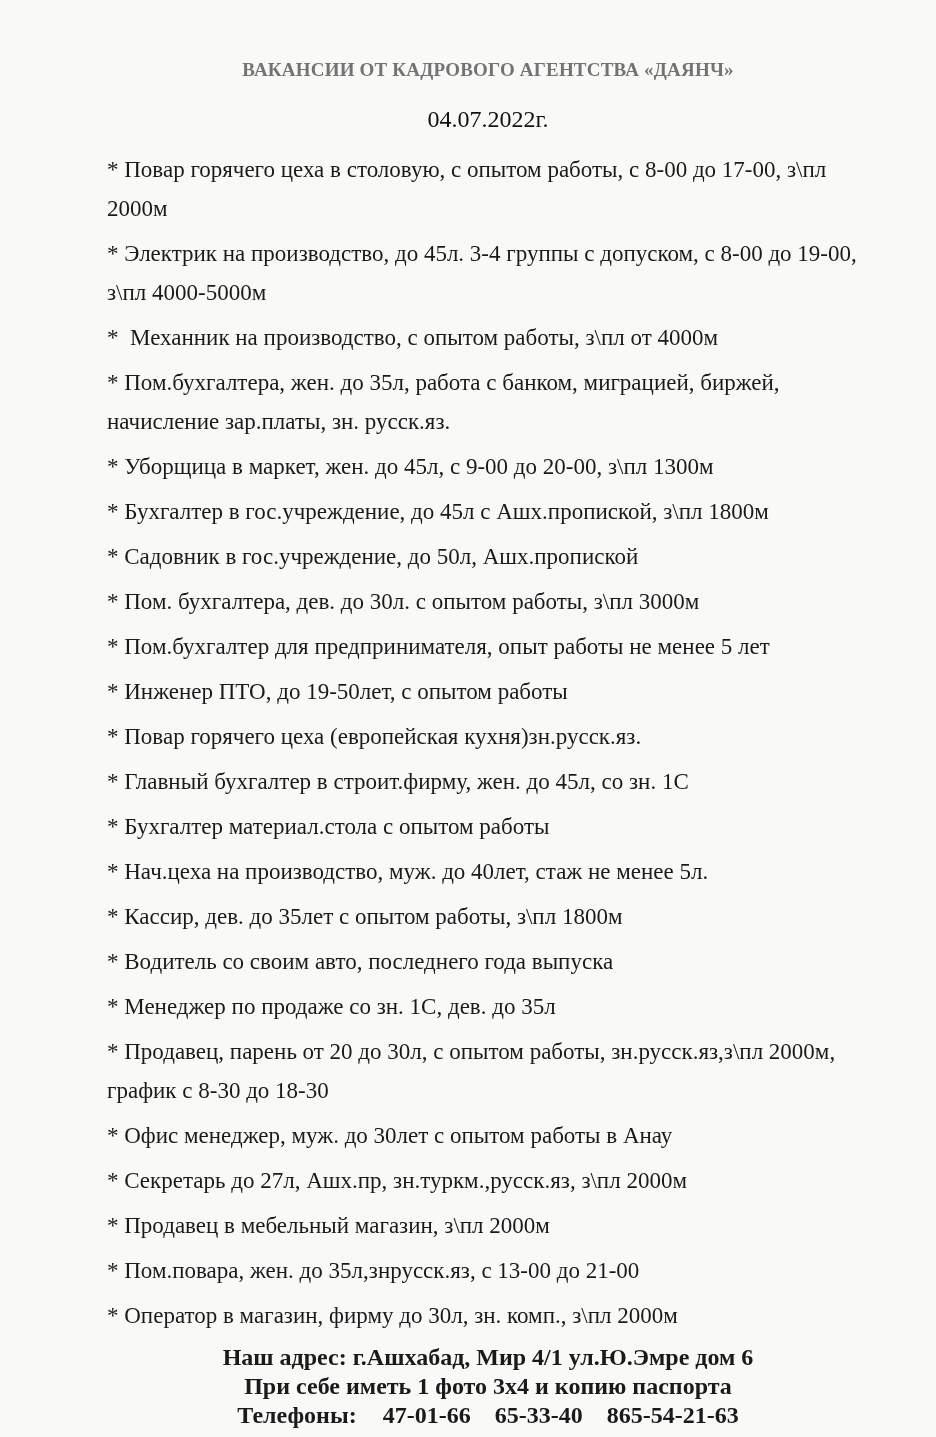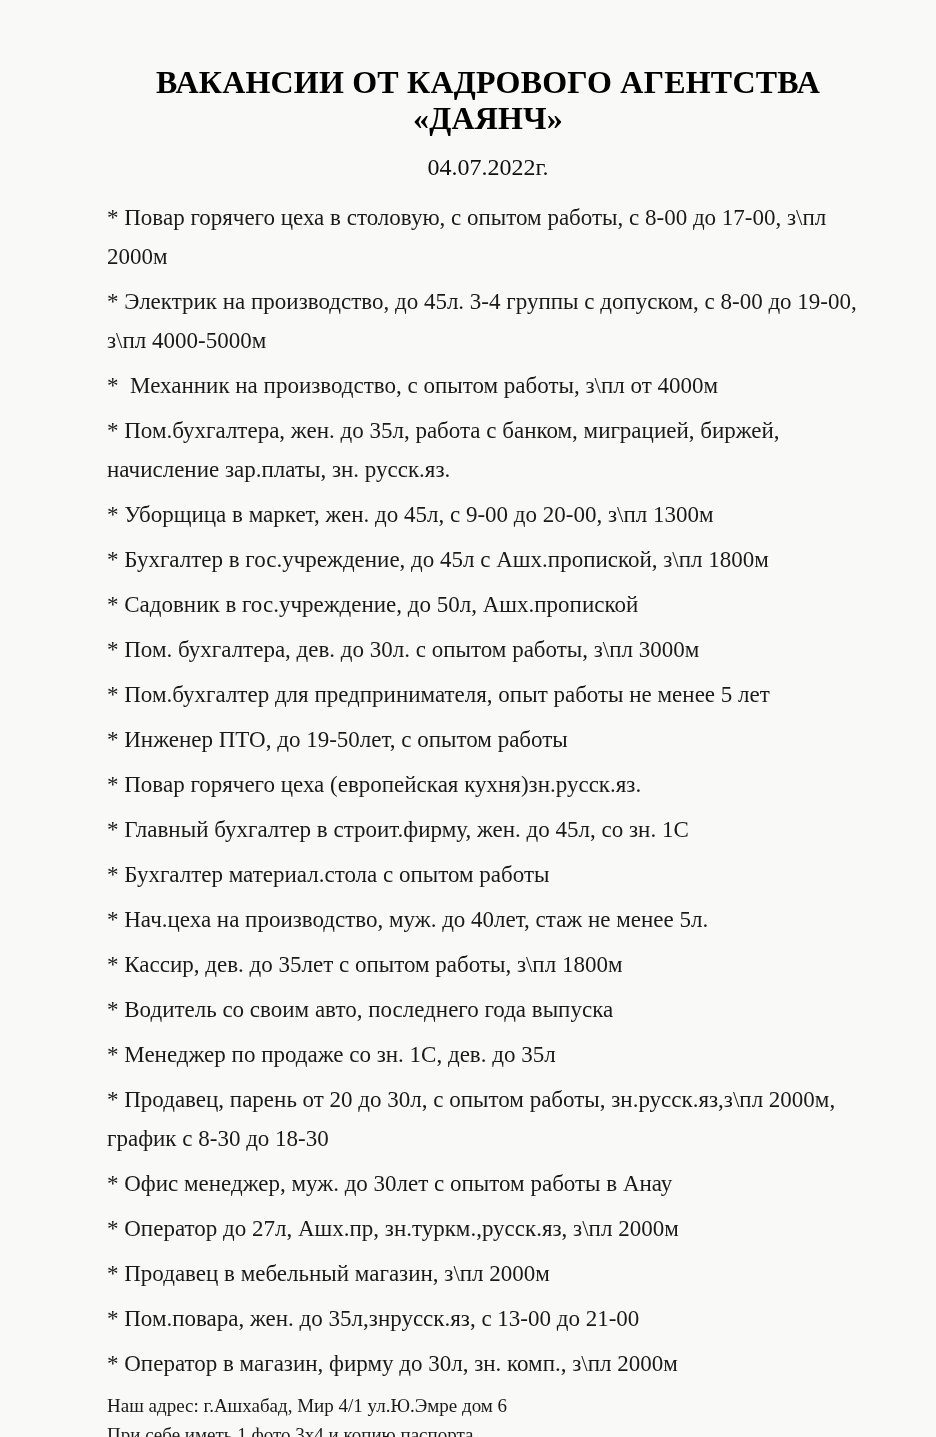--- a/index.html
+++ b/index.html
@@ -15,26 +15,25 @@
     overflow: hidden;
   }
   .page {
     box-sizing: border-box;
     width: 936px;
     height: 1437px;
     padding: 52px 67px 0 107px;
   }
   .doc-title {
     text-align: center;
-    font-size: 32px;
+    font-size: 19px;
     font-weight: 700;
     line-height: 36px;
-    color: #000000;
+    color: #737373;
     letter-spacing: 0.2px;
-    margin-top: 12px;
   }
   .doc-date {
     text-align: center;
     font-size: 24px;
     font-weight: 400;
     line-height: 30px;
     margin-top: 16px;
     color: #111;
   }
   .vacancy-list {
@@ -46,23 +45,24 @@
     margin: 0 0 6px 0;
   }
   .vacancy .bullet {
     font-size: 23px;
   }
   .vacancy .vtext {
     white-space: pre-wrap;
   }
   .doc-footer {
     margin-top: 8px;
-    text-align: left;
-    font-size: 19px;
+    text-align: center;
+    font-size: 24px;
     line-height: 29px;
+    font-weight: bold;
   }
   .doc-footer .footer-line {
     margin: 0;
   }
   .phones .phone + .phone {
     margin-left: 24px;
   }
   .phones .phones-label {
     margin-right: 26px;
   }
@@ -88,21 +88,21 @@
       <p class="vacancy"><span class="bullet">*</span><span class="vtext"> Инженер ПТО, до 19-50лет, с опытом работы</span></p>
       <p class="vacancy"><span class="bullet">*</span><span class="vtext"> Повар горячего цеха (европейская кухня)зн.русск.яз.</span></p>
       <p class="vacancy"><span class="bullet">*</span><span class="vtext"> Главный бухгалтер в строит.фирму, жен. до 45л, со зн. 1С</span></p>
       <p class="vacancy"><span class="bullet">*</span><span class="vtext"> Бухгалтер материал.стола с опытом работы</span></p>
       <p class="vacancy"><span class="bullet">*</span><span class="vtext"> Нач.цеха на производство, муж. до 40лет, стаж не менее 5л.</span></p>
       <p class="vacancy"><span class="bullet">*</span><span class="vtext"> Кассир, дев. до 35лет с опытом работы, з\пл 1800м</span></p>
       <p class="vacancy"><span class="bullet">*</span><span class="vtext"> Водитель со своим авто, последнего года выпуска</span></p>
       <p class="vacancy"><span class="bullet">*</span><span class="vtext"> Менеджер по продаже со зн. 1С, дев. до 35л</span></p>
       <p class="vacancy"><span class="bullet">*</span><span class="vtext"> Продавец, парень от 20 до 30л, с опытом работы, зн.русск.яз,з\пл 2000м, график с 8-30 до 18-30</span></p>
       <p class="vacancy"><span class="bullet">*</span><span class="vtext"> Офис менеджер, муж. до 30лет с опытом работы в Анау</span></p>
-      <p class="vacancy"><span class="bullet">*</span><span class="vtext"> Оператор до 27л, Ашх.пр, зн.туркм.,русск.яз, з\пл 2000м</span></p>
+      <p class="vacancy"><span class="bullet">*</span><span class="vtext"> Секретарь до 27л, Ашх.пр, зн.туркм.,русск.яз, з\пл 2000м</span></p>
       <p class="vacancy"><span class="bullet">*</span><span class="vtext"> Продавец в мебельный магазин, з\пл 2000м</span></p>
       <p class="vacancy"><span class="bullet">*</span><span class="vtext"> Пом.повара, жен. до 35л,знрусск.яз, с 13-00 до 21-00</span></p>
       <p class="vacancy"><span class="bullet">*</span><span class="vtext"> Оператор в магазин, фирму до 30л, зн. комп., з\пл 2000м</span></p>
     </div>
 
   <div class="doc-footer">
     <p class="footer-line">Наш адрес: г.Ашхабад, Мир 4/1 ул.Ю.Эмре дом 6</p>
     <p class="footer-line">При себе иметь 1 фото 3х4 и копию паспорта</p>
     <p class="footer-line phones">
       <span class="phones-label">Телефоны:</span><span class="phone">47-01-66</span><span class="phone">65-33-40</span><span class="phone">865-54-21-63</span>

